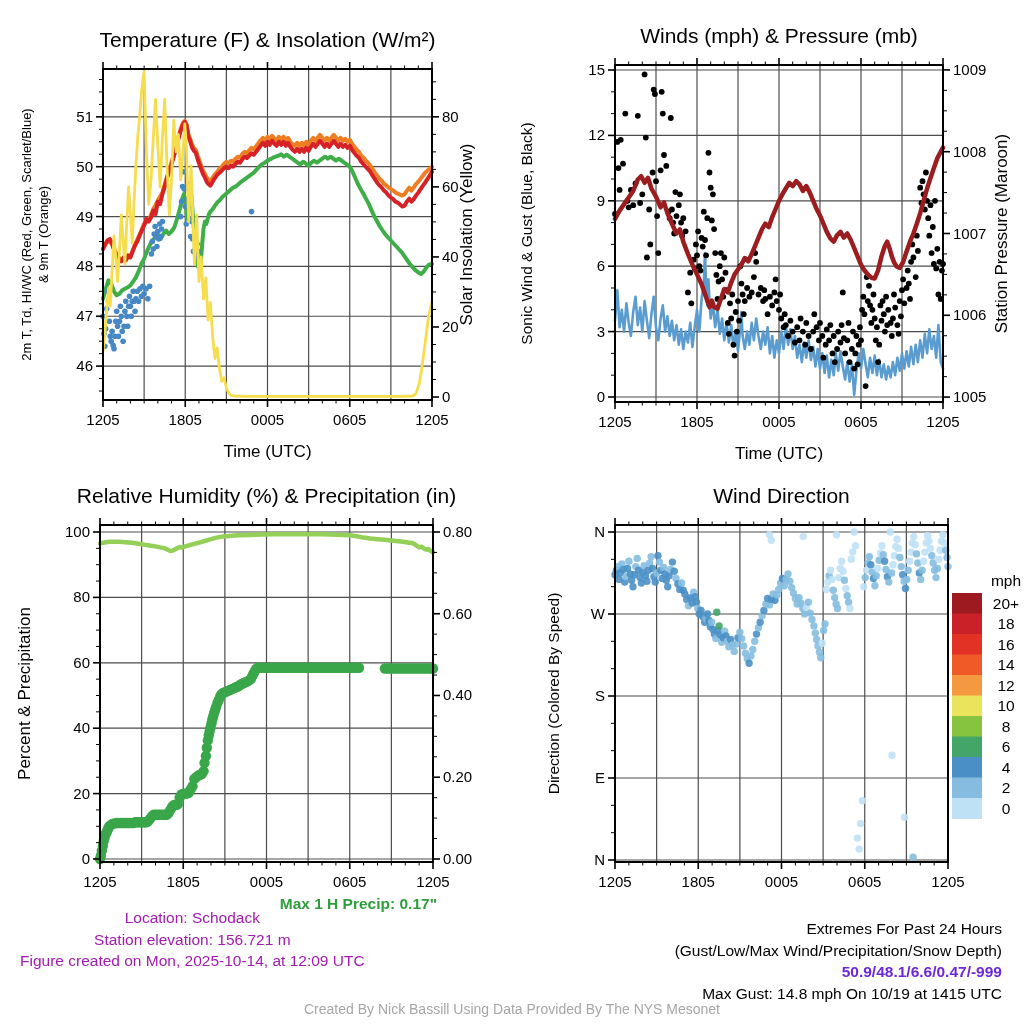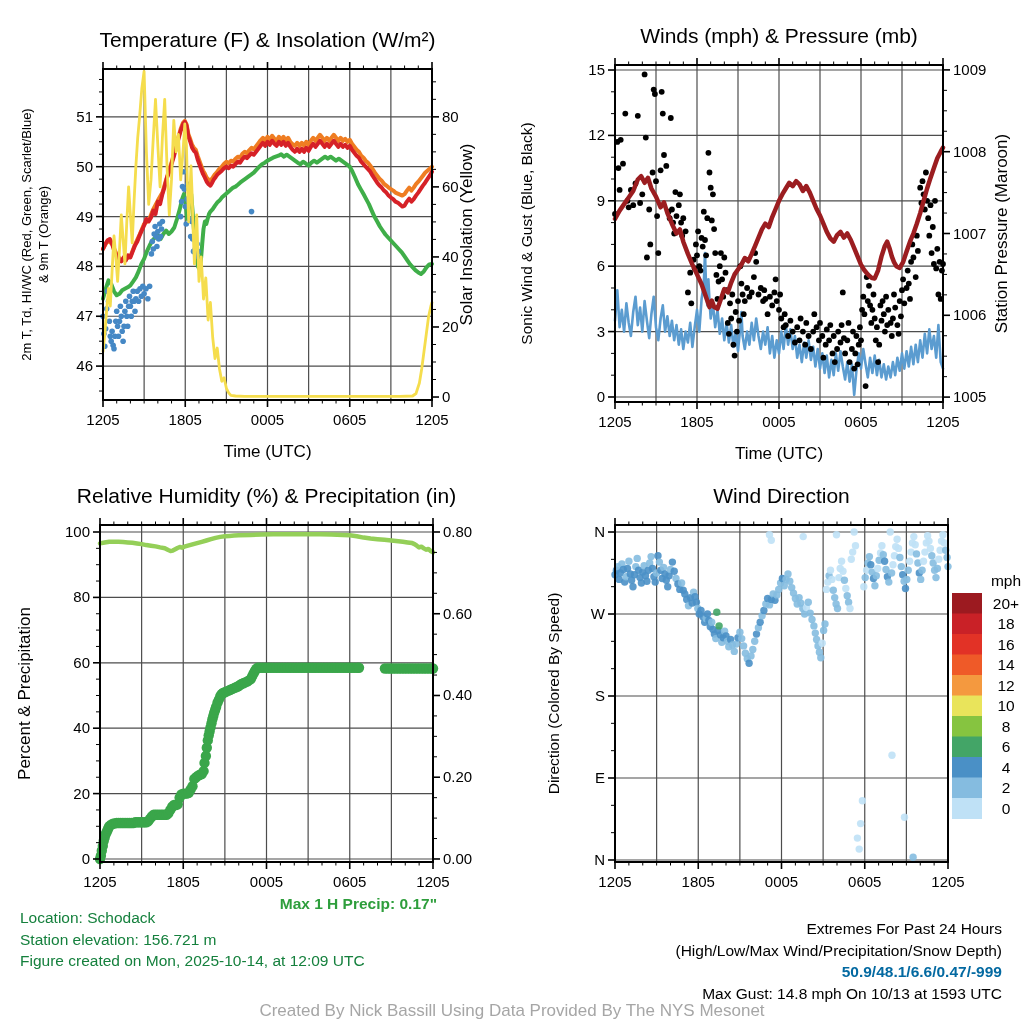--- a/index.html
+++ b/index.html
@@ -1,25 +1,25 @@
 <!DOCTYPE html>
 <html><head>
 <meta charset="utf-8">
 <style>
   html,body{margin:0;padding:0;background:#fff;}
   #stage{position:relative;width:1024px;height:1024px;background:#ffffff;overflow:hidden;
          font-family:"Liberation Sans",sans-serif;}
   #charts{position:absolute;left:0;top:0;}
   svg text{font-family:"Liberation Sans",sans-serif;fill:#000;}
-  .info-left{position:absolute;left:20px;top:907px;font-size:15.5px;line-height:21.7px;color:#15803d;}
+  .info-left{position:absolute;left:20px;top:907px;font-size:15.5px;line-height:21.7px;color:#a21caf;text-align:center;}
   .max-precip{position:absolute;left:0;top:895px;width:437px;text-align:right;
               font-size:15.5px;font-weight:bold;color:#2e9e3c;}
   .info-right{position:absolute;right:22px;top:918px;text-align:right;font-size:15.5px;line-height:21.5px;color:#000;}
-  .info-right .values{color:#0369a1;font-weight:bold;text-align:right;}
-  .credit{position:absolute;left:0;top:1001px;width:1024px;text-align:center;font-size:17px;color:#a6a6a6;}
+  .info-right .values{color:#6d28d9;font-weight:bold;text-align:right;}
+  .credit{position:absolute;left:0;top:1001px;width:1024px;text-align:center;font-size:14px;color:#a6a6a6;}
 </style>
 </head>
 <body>
 
 <div id="stage">
   <svg id="charts" width="1024" height="1024" viewBox="0 0 1024 1024">
       <g>
         <line x1="144.125" y1="69" x2="144.125" y2="400" stroke="#4d4d4d" stroke-width="1.2"></line>
         <line x1="185.25" y1="69" x2="185.25" y2="400" stroke="#4d4d4d" stroke-width="1.2"></line>
         <line x1="226.375" y1="69" x2="226.375" y2="400" stroke="#4d4d4d" stroke-width="1.2"></line>
@@ -1234,19 +1234,19 @@
   <div class="info-left">
     <div>Location: Schodack</div>
     <div>Station elevation: 156.721 m</div>
     <div>Figure created on Mon, 2025-10-14, at 12:09 UTC</div>
   </div>
 
   <div class="max-precip">Max 1 H Precip: 0.17"</div>
 
   <div class="info-right">
     <div>Extremes For Past 24 Hours</div>
-    <div>(High/Low/Max Wind/Precipitation/Snow Depth)</div>
+    <div>(Gust/Low/Max Wind/Precipitation/Snow Depth)</div>
     <div class="values">50.9/48.1/6.6/0.47/-999</div>
-    <div>Max Gust: 14.8 mph On 10/13 at 1593 UTC</div>
+    <div>Max Gust: 14.8 mph On 10/19 at 1415 UTC</div>
   </div>
 
   <div class="credit">Created By Nick Bassill Using Data Provided By The NYS Mesonet</div>
 </div>
 
 </body></html>

